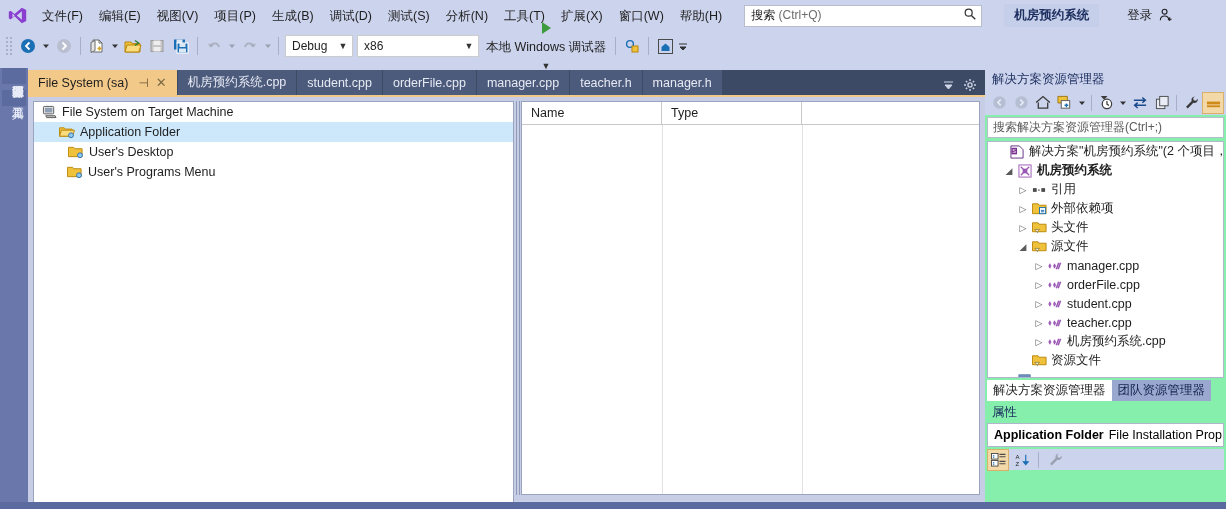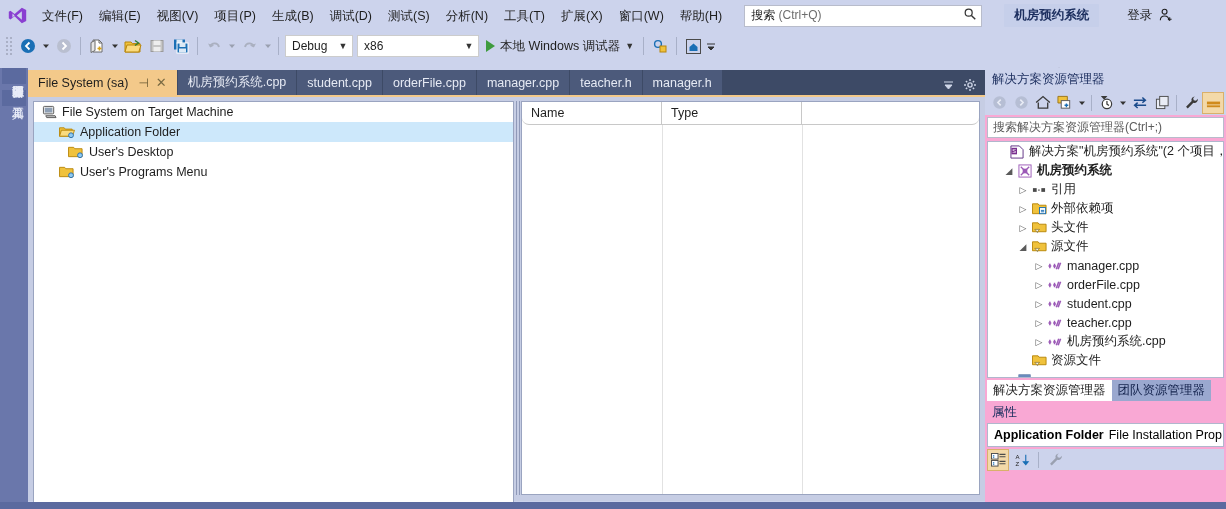--- a/index.html
+++ b/index.html
@@ -48,21 +48,21 @@
     background-size: 4px 4px; background-position: 1px 1px; }
   .tb-btn { width: 24px; height: 24px; display:flex; align-items:center; justify-content:center; cursor:default;}
   .tb-caret { width: 12px; height: 24px; display:flex;align-items:center;justify-content:center;cursor:default;}
   .tb-sep { width: 1px; height: 18px; background: #a8b0c8; margin: 0 4px; }
   .combo {
     height: 22px; background: #fff; border: 1px solid #ccc; display: flex; align-items: center;
     padding: 0 2px 0 6px; font-size: 12px; color: #1e1e1e; margin: 0 2px;
   }
   .combo .lbl { flex: 1; white-space: nowrap; }
   .combo .ar { width: 14px; text-align: center; color: #333; font-size: 9px; }
-  .run-btn { display:flex; align-items:center; gap:5px; padding: 3px 5px; font-size:12.5px; color:#1e1e1e; cursor:default;}
+  .run-btn { display:flex; align-items:center; gap:5px; padding: 3px 5px; font-size:12.5px; color:#1e1e1e; cursor:default;flex-direction:column;}
   .tri { width:0;height:0;border-left:9px solid #3e9b3e;border-top:6px solid transparent;border-bottom:6px solid transparent;}
   .liveshare { position:absolute; right: 4px; top: 36px; display:flex; align-items:center; gap:5px; font-size:12.5px; color:#1e1e1e;}
 
   
   .leftbar { position:absolute; left:0; top:68px; width:28px; height:441px; background:#6a77ab; }
   .vtab {
     width: 24px; margin: 0 2px 6px 2px; background:#5b6a9f; color:#e8ecf8;
     font-size: 12px; padding: 8px 0; text-align:center;
     writing-mode: vertical-rl; cursor: default; letter-spacing: 0px;
   }
@@ -93,26 +93,26 @@
   .fs-split { position:absolute; left:487px; top:4px; width:6px; height:394px; background:#c6cde4; cursor:col-resize;}
   .fs-split::before{content:"";position:absolute;left:1px;top:0;width:1px;height:394px;background:#8f99b8;}
   .fs-split::after{content:"";position:absolute;left:4px;top:0;width:1px;height:394px;background:#8f99b8;}
   .fs-right {
     position:absolute; left:493px; top:4px; width:459px; height:394px;
     background:#fff; border:1px solid #9aa4c0; overflow:hidden;
   }
   .tree-row { display:flex; align-items:center; height:20px; padding-left:6px; font-size:12.5px; color:#1e1e1e; cursor:default; }
   .tree-row.sel { background:#cde8fb; }
   .tree-row .ic { width:18px; display:flex; align-items:center; justify-content:center; margin-right:4px;}
-  .cols { display:flex; height:23px; border-bottom:1px solid #c8c8c8;border-radius:7px; }
+  .cols { display:flex; height:23px; border-bottom:1px solid #c8c8c8; }
   .col { display:flex; align-items:center; padding-left:9px; font-size:12.5px; color:#1e1e1e; border-right:1px solid #c8c8c8; }
   .gridline { position:absolute; top:23px; width:1px; background:#e2e2e2; }
 
   
-  .rdock { position:absolute; left:985px; top:68px; width:241px; height:441px; background:#f9a8d4; }
+  .rdock { position:absolute; left:985px; top:68px; width:241px; height:441px; background:#86efac; }
   .panel-title { height:22px; display:flex; align-items:center; padding-left:7px;
      font-size:12.5px; color:#1e3060; background:#ccd3ec; }
   .se-toolbar { height:25px; background:#ccd3ec; display:flex; align-items:center; padding-left:3px; }
   .se-btn { width:22px;height:22px; display:flex;align-items:center;justify-content:center;cursor:default;}
   .se-btn.on{background:#f3d9a8; border:1px solid #d9b06a;}
   .se-sep{width:1px;height:16px;background:#a8b0c8;margin:0 3px;}
   .se-search { margin:2px 2px 3px 2px; height:21px; background:#fff; border:1px solid #b8bccb;
      display:flex; align-items:center; padding-left:5px; font-size:12px; color:#5c5c5c; }
   .se-tree { background:#fff; border:1px solid #b0b7cd; margin:0 2px; height:237px; overflow:hidden; position:relative;}
   .se-row { display:flex; align-items:center; height:19px; font-size:12.5px; color:#1e1e1e; white-space:nowrap; cursor:default;}
@@ -375,21 +375,21 @@
       </div>
       <div class="tree-row" style="padding-left:24px;margin-left:9px;">
         <span class="ic">
           <svg width="16" height="14" viewBox="0 0 17 15">
               <path d="M0.5 2.5h5.5l1.2 1.5H15V12.5H0.5z" fill="#f0c23c" stroke="#b8860b"></path>
               <circle cx="12.8" cy="11" r="2.6" fill="#8fc9f0" stroke="#2a6ea8"></circle>
             </svg>
         </span>
         <span>User's Desktop</span>
       </div>
-      <div class="tree-row" style="padding-left:24px;text-align:center;">
+      <div class="tree-row" style="padding-left:32px;text-align:center;">
         <span class="ic">
           <svg width="16" height="14" viewBox="0 0 17 15">
               <path d="M0.5 2.5h5.5l1.2 1.5H15V12.5H0.5z" fill="#f0c23c" stroke="#b8860b"></path>
               <circle cx="12.8" cy="11" r="2.6" fill="#8fc9f0" stroke="#2a6ea8"></circle>
             </svg>
         </span>
         <span>User's Programs Menu</span>
       </div>
     </div>
 

